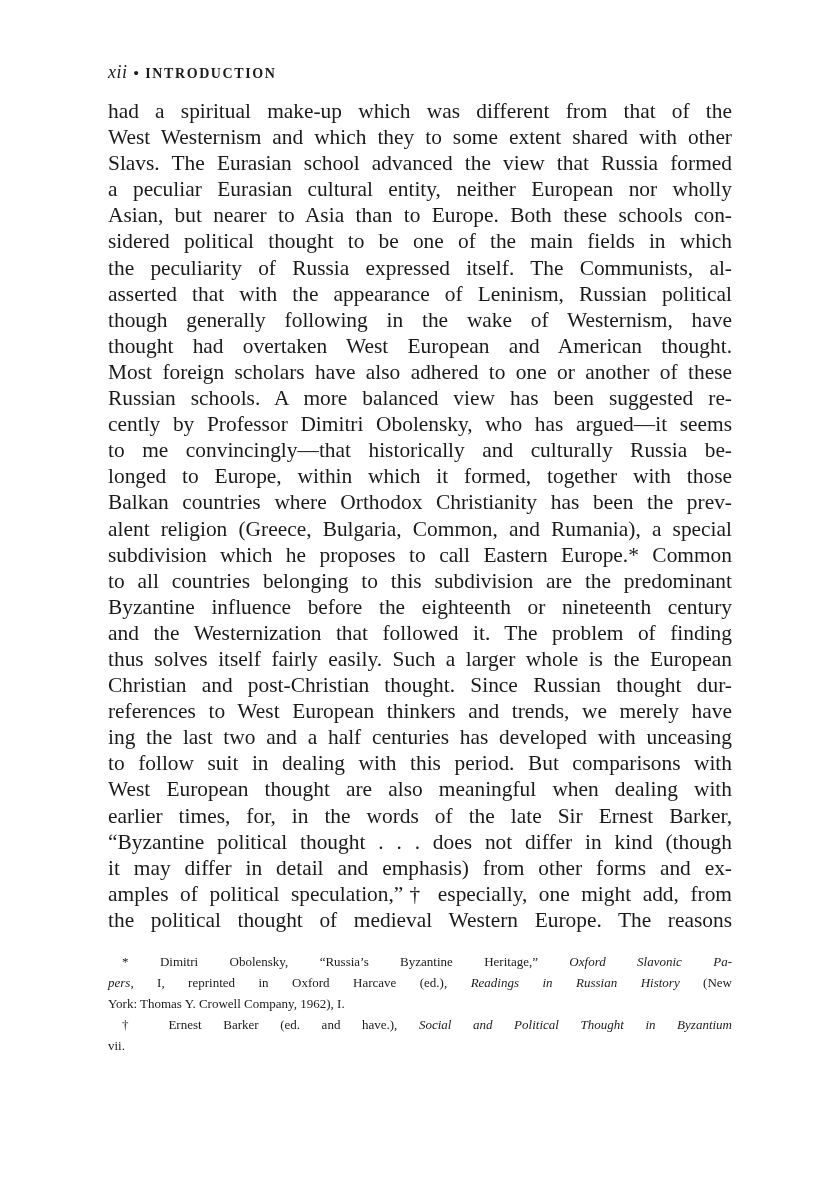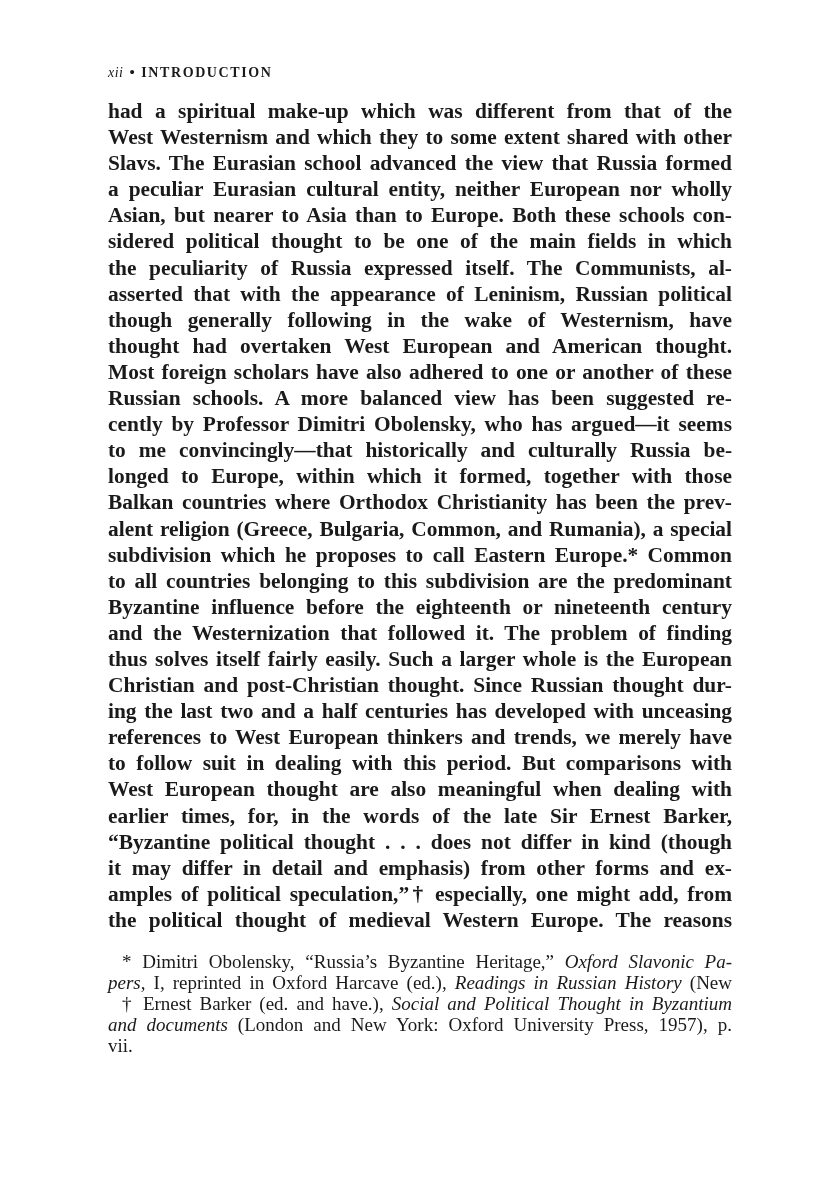--- a/index.html
+++ b/index.html
@@ -1,26 +1,26 @@
 <!DOCTYPE html>
 <html><head>
 <meta charset="utf-8">
 <style>
   html, body { margin: 0; padding: 0; background: #ffffff; }
   body { width: 840px; height: 1191px; position: relative; overflow: hidden; color: #1a1a1a; }
   .page { position: absolute; left: 108px; top: 60px; width: 624px; }
   .running-head { font-family: "Liberation Serif", "DejaVu Serif", serif; font-size: 15px; height: 24px; line-height: 24px; letter-spacing: 0.5px; }
-  .running-head .folio { font-style: italic; font-size: 14px; }
+  .running-head .folio { font-style: italic; font-size: 18px; }
   .running-head .dot { margin: 0 6px; font-weight: bold; }
   .running-head .section { font-weight: bold; letter-spacing: 1.6px; font-size: 14px; margin-top: 46px; }
-  .body-text { margin-top: 14px; font-weight: bold; }
+  .body-text { margin-top: 14px; }
   .line { font-family: "Liberation Serif", "DejaVu Serif", serif; font-size: 21.4px; line-height: 26.1px; height: 26.1px; text-align: justify; text-align-last: justify; white-space: nowrap; overflow: visible; }
   .line.last { text-align-last: justify; }
   .footnotes { margin-top: 18px; }
-  .fn-line { font-family: "Liberation Serif", "DejaVu Serif", serif; font-size: 19px; line-height: 21px; height: 21px; text-align: justify; text-align-last: justify; white-space: nowrap; }
+  .fn-line { font-family: "Liberation Serif", "DejaVu Serif", serif; font-size: 13px; line-height: 21px; height: 21px; text-align: justify; text-align-last: justify; white-space: nowrap; }
   .fn-line.indent { padding-left: 14px; }
   .fn-line.short { text-align-last: left; }
   .it { font-style: italic; }
 </style>
 </head>
 <body>
 
 <div class="page">
   <div class="running-head">
     <span class="folio">xii</span><span class="dot">•</span><span class="section">INTRODUCTION</span>
@@ -43,35 +43,35 @@
     <div class="line">to me convincingly—that historically and culturally Russia be-</div>
     <div class="line">longed to Europe, within which it formed, together with those</div>
     <div class="line">Balkan countries where Orthodox Christianity has been the prev-</div>
     <div class="line">alent religion (Greece, Bulgaria, Common, and Rumania), a special</div>
     <div class="line">subdivision which he proposes to call Eastern Europe.* Common</div>
     <div class="line">to all countries belonging to this subdivision are the predominant</div>
     <div class="line">Byzantine influence before the eighteenth or nineteenth century</div>
     <div class="line">and the Westernization that followed it. The problem of finding</div>
     <div class="line">thus solves itself fairly easily. Such a larger whole is the European</div>
     <div class="line">Christian and post-Christian thought. Since Russian thought dur-</div>
+    <div class="line">references to West European thinkers and trends, we merely have</div>
     <div class="line">ing the last two and a half centuries has developed with unceasing</div>
-    <div class="line">references to West European thinkers and trends, we merely have</div>
     <div class="line">to follow suit in dealing with this period. But comparisons with</div>
     <div class="line">West European thought are also meaningful when dealing with</div>
     <div class="line">earlier times, for, in the words of the late Sir Ernest Barker,</div>
     <div class="line">“Byzantine political thought . . . does not differ in kind (though</div>
     <div class="line">it may differ in detail and emphasis) from other forms and ex-</div>
     <div class="line">amples of political speculation,”† especially, one might add, from</div>
     <div class="line last">the political thought of medieval Western Europe. The reasons</div>
   </div>
 
   <div class="footnotes" id="footnotes">
       <div>
         <div class="fn-line indent"><span>* Dimitri Obolensky, “Russia’s Byzantine Heritage,” </span><span class="it">Oxford Slavonic Pa-</span></div>
         <div class="fn-line"><span class="it">pers</span><span>, I, reprinted in Oxford Harcave (ed.), </span><span class="it">Readings in Russian History</span><span> (New</span></div>
+        <div class="fn-line short"><span>York: Thomas Y. Crowell Company, 1962), I.</span></div>
       </div>
       <div>
         <div class="fn-line indent"><span>† Ernest Barker (ed. and have.), </span><span class="it">Social and Political Thought in Byzantium</span></div>
-        <div class="fn-line"><span class="it">and documents</span><span> (London and New York: Oxford University Press, 1957), p.</span></div>
         <div class="fn-line short"><span>vii.</span></div>
       </div>
     </div>
 </div>
 
 </body></html>

